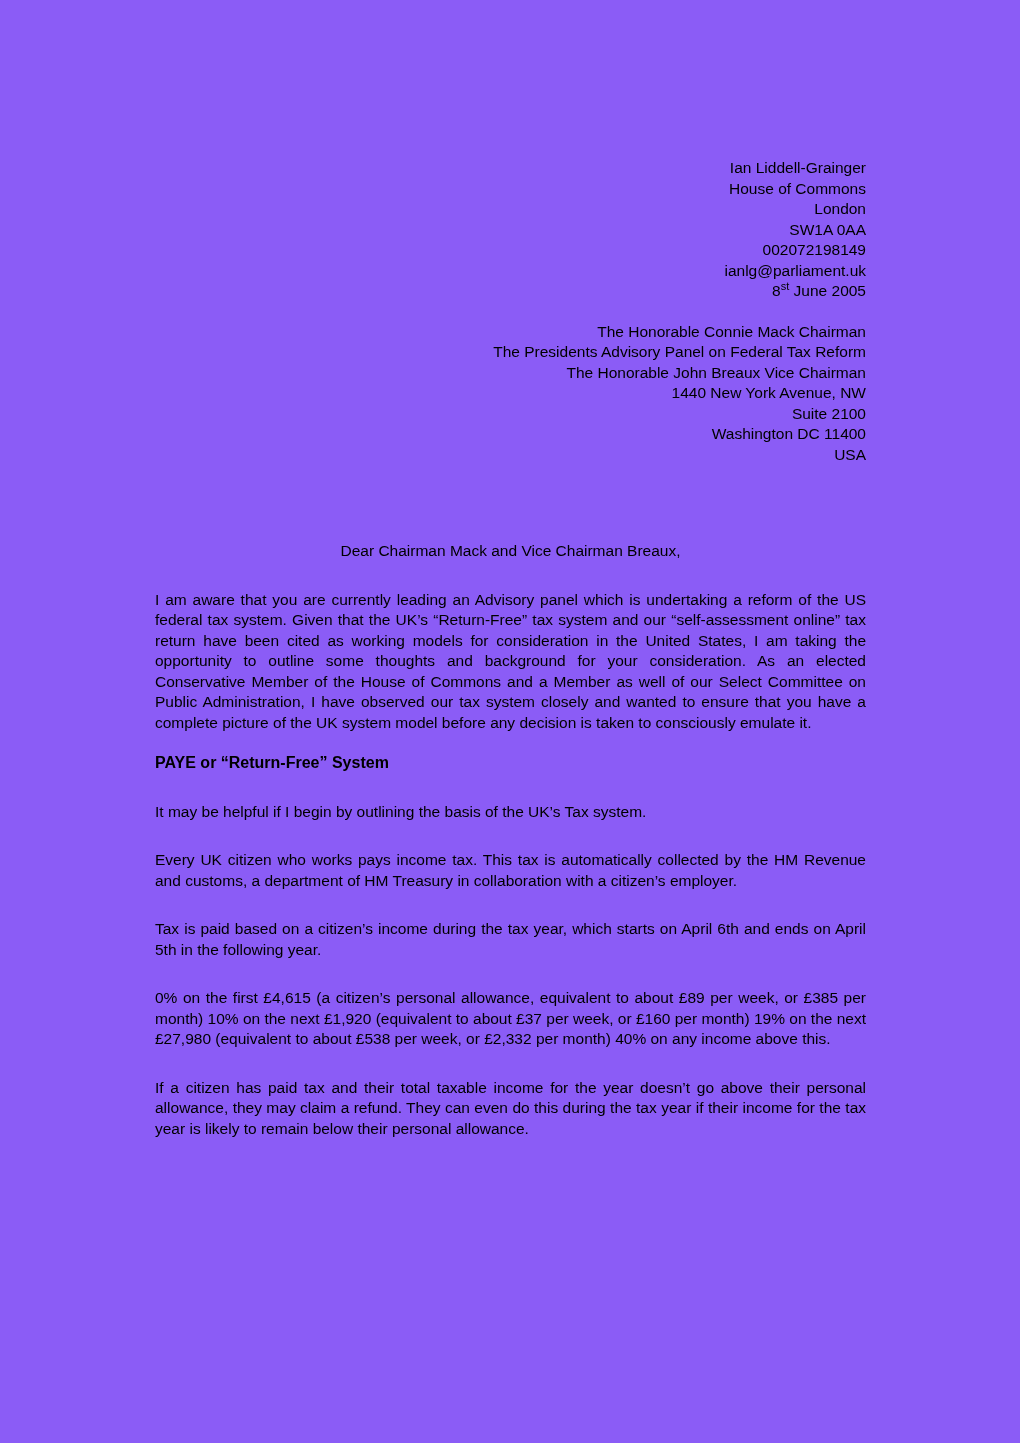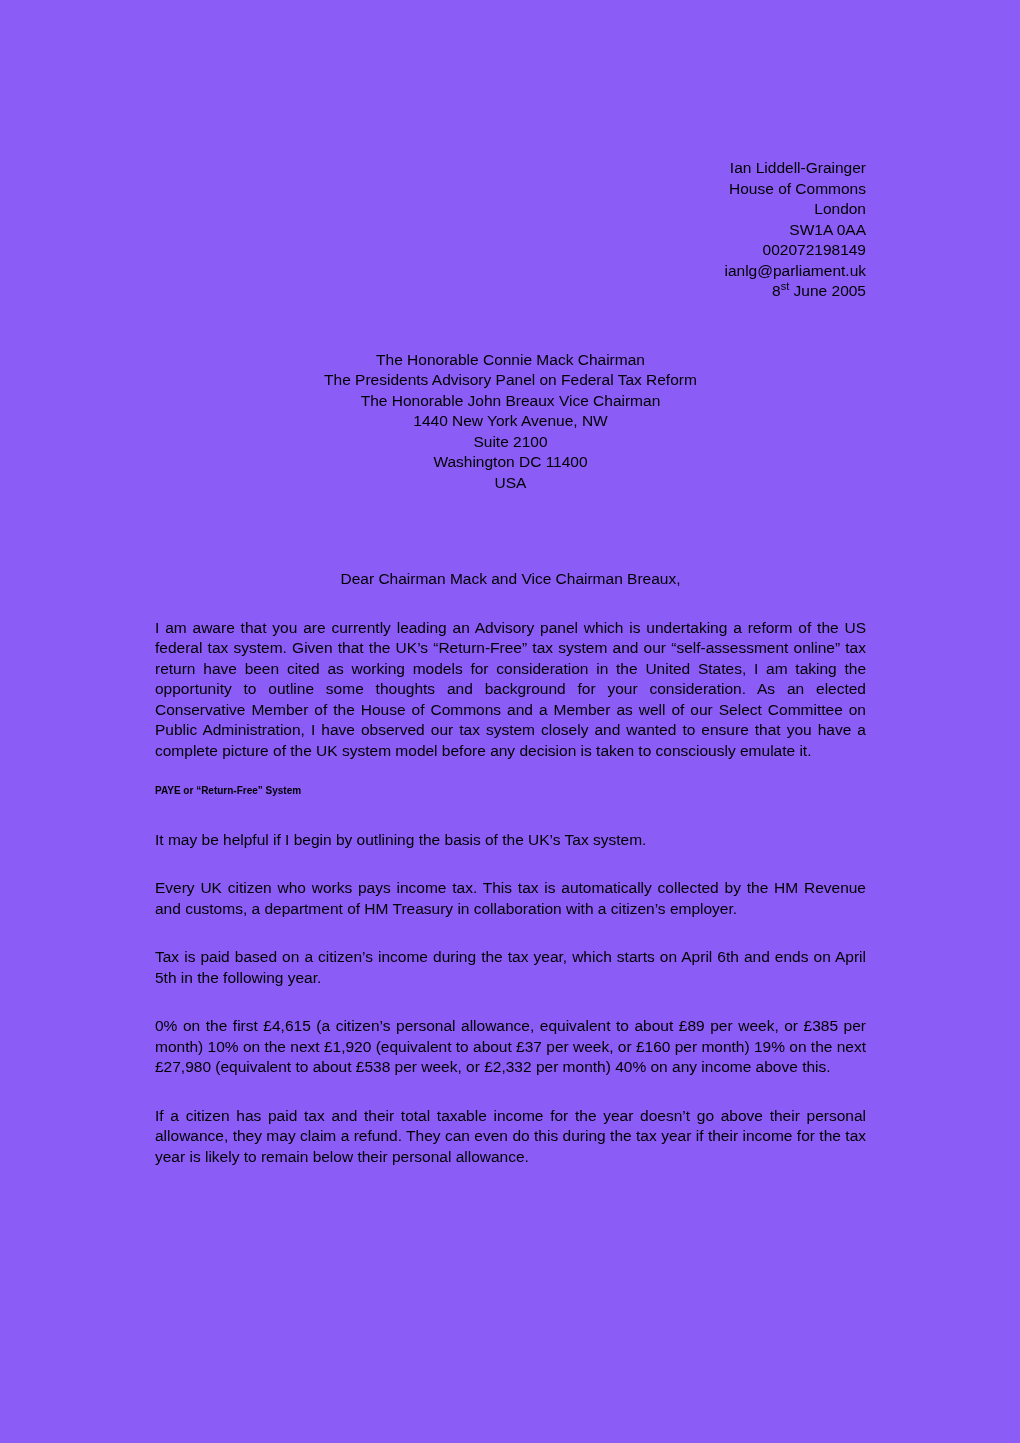--- a/index.html
+++ b/index.html
@@ -13,34 +13,34 @@
     color: #000000;
     font-family: "Liberation Sans", "DejaVu Sans", sans-serif;
     font-size: 15.5px;
     line-height: 20.5px;
     padding: 158px 154px 40px 155px;
   }
   .sender-block {
     text-align: right;
   }
   .recipient-block {
-    margin-top: 48px;
-    text-align: center;
+    margin-top: 20px;
+    text-align: right;
   }
   .salutation {
     margin-top: 76px;
     text-align: center;
   }
   .body-para {
     margin-top: 28px;
     text-align: justify;
   }
   .section-heading {
     margin-top: 20px;
-    font-size: 10px;
+    font-size: 16px;
     font-weight: bold;
     text-align: left;
   }
   .date-line sup {
     font-size: 11px;
     line-height: 0;
     vertical-align: super;
   }
 </style>
 </head>

